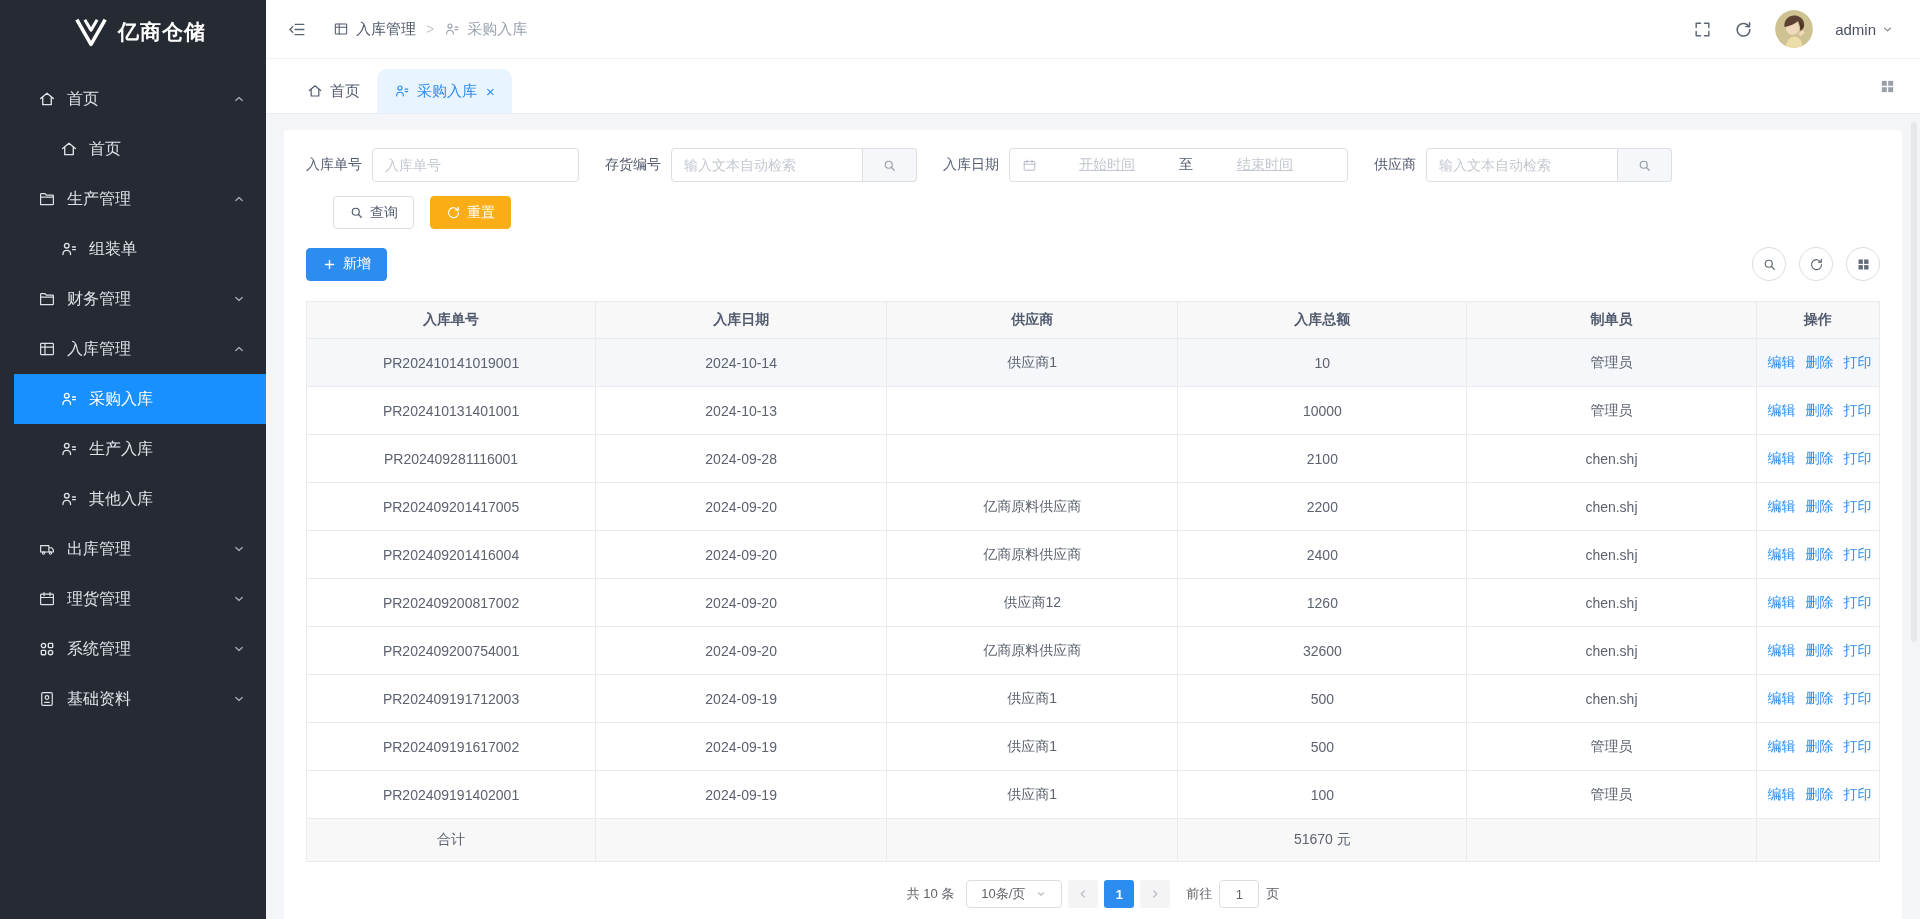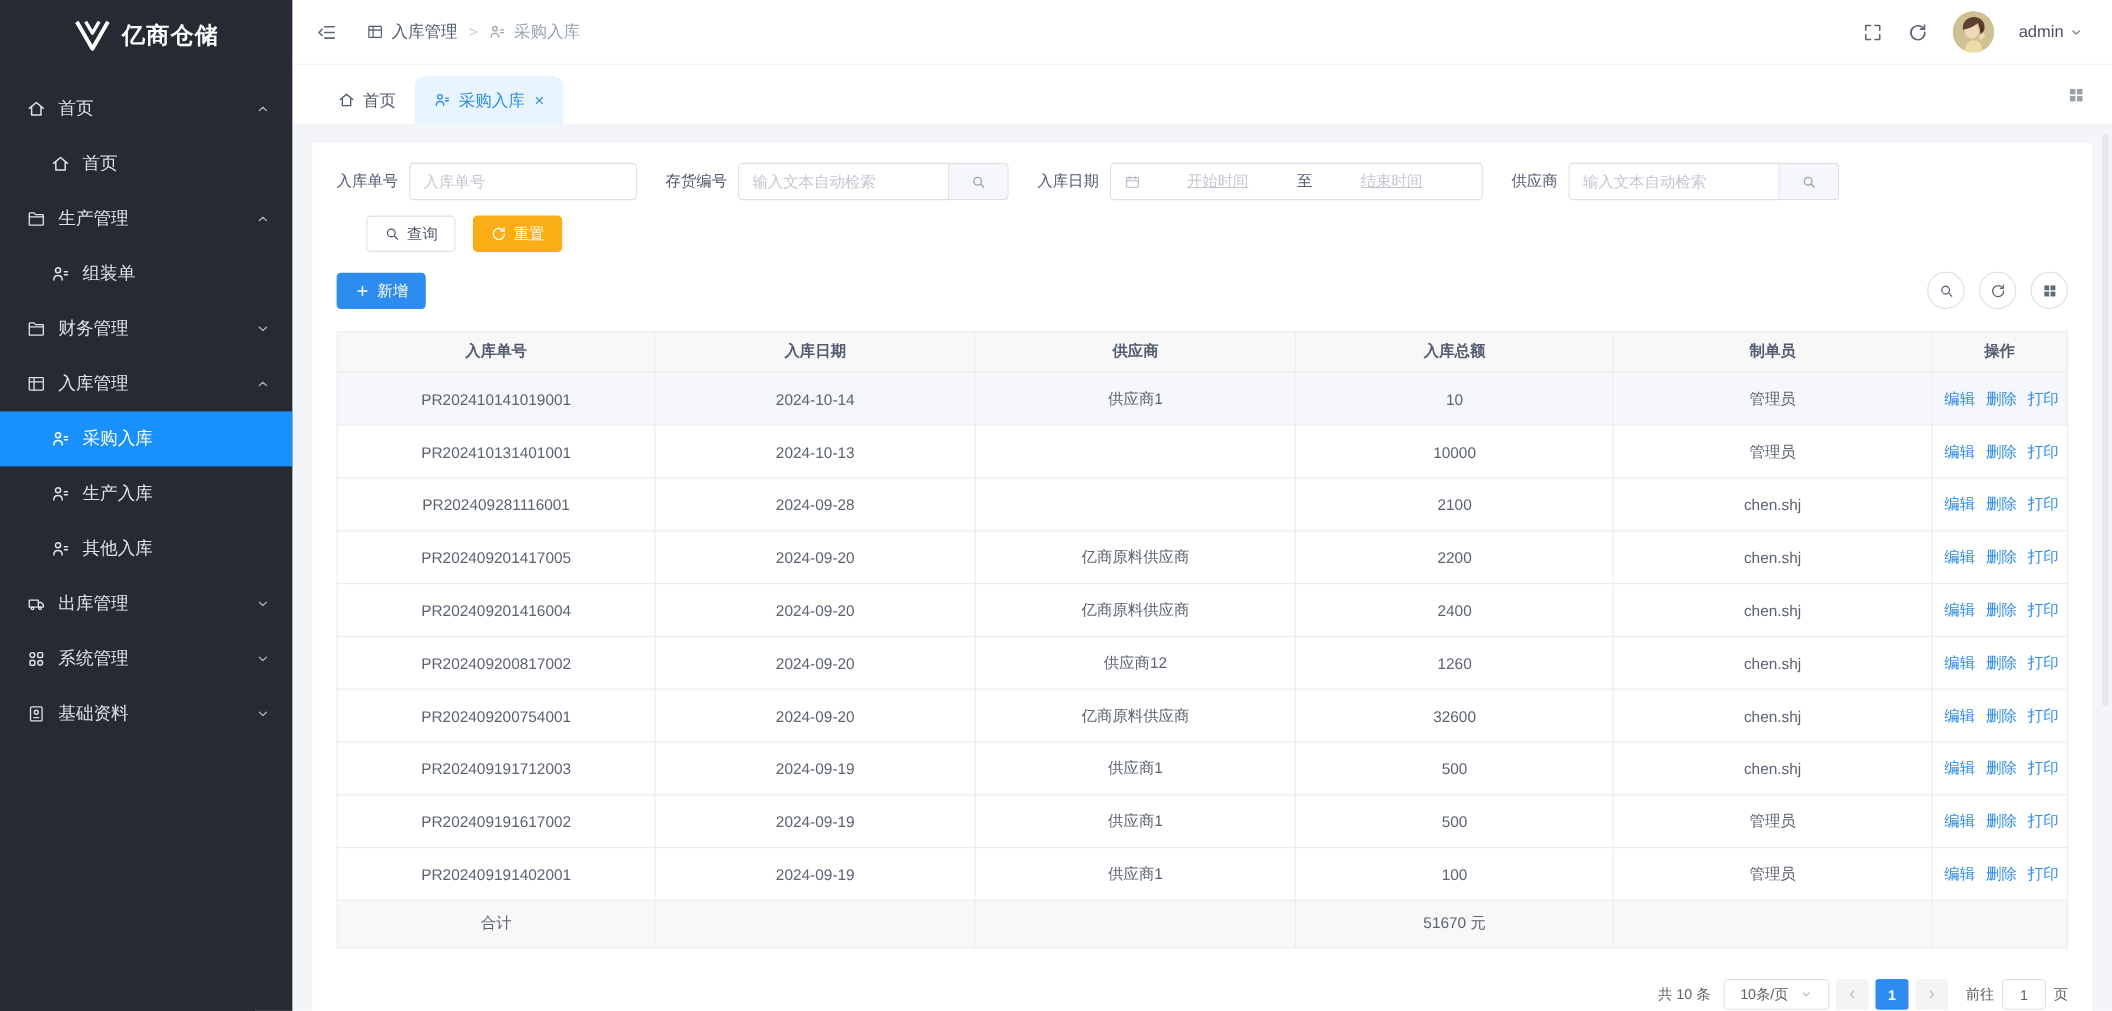--- a/index.html
+++ b/index.html
@@ -1,21 +1,21 @@
 <!DOCTYPE html>
 <html><head>
 <meta charset="utf-8">
 <style>
   * { box-sizing: border-box; margin: 0; padding: 0; }
   html,body { width:1920px; height:919px; overflow:hidden; }
   body { font-family:"Liberation Sans", sans-serif; background:#fff; color:#515a6e; }
   .app { display:flex; width:1920px; height:919px; }
 
   
-  .sidebar { width:266px; flex-shrink:0; background:#252a33; color:#dfe3e9; }
+  .sidebar { width:266px; flex-shrink:0; background:#252a33; color:#dfe3e9;padding-left:14px; }
   .logo-row { height:64px; display:flex; align-items:center; justify-content:center; gap:10px; color:#fff; }
   .logo-icon { width:34px; height:30px; display:inline-flex; }
   .logo-icon svg { width:100%; height:100%; }
   .logo-title { font-size:21px; font-weight:bold; letter-spacing:1px; }
   .menu { padding-top:10px; }
   .menu-item { height:50px; display:flex; align-items:center; padding:0 20px 0 24px; font-size:16px; cursor:pointer; }
   .menu-item.sub { padding-left:46px; }
   .menu-item.sub.active { background:#1890ff; color:#fff; }
   .mi-icon { width:18px; height:18px; margin-right:11px; display:inline-flex; flex-shrink:0; }
   .mi-icon svg { width:100%; height:100%; }
@@ -71,37 +71,37 @@
   .date-icon svg { width:100%; height:100%; }
   .date-ph { flex:1; text-align:center; color:#c3c8d0;text-decoration:underline; }
   .date-sep { color:#515a6e; padding:0 2px; }
 
   .actions-row { margin-top:14px; padding-left:27px; display:flex; gap:16px; }
   .btn { height:33px; border-radius:4px; display:inline-flex; align-items:center; gap:6px; font-size:14px; padding:0 15px; cursor:pointer; border:1px solid transparent; font-family:"Liberation Sans", sans-serif; }
   .btn.plain { border-color:#dcdee2; background:#fff; color:#515a6e; }
   .btn.warning { background:#faad14; border-color:#faad14; color:#fff; }
   .btn.primary { background:#2d8cf0; border-color:#2d8cf0; color:#fff; }
 
-  .table-toolbar { margin-top:18px; display:flex; align-items:flex-end; }
+  .table-toolbar { margin-top:18px; display:flex; align-items:center; }
   .icon-circles { margin-left:auto; display:flex; gap:13px; }
   .circle-btn { width:34px; height:34px; border-radius:50%; border:1px solid #dcdee2; background:#fff; display:inline-flex; align-items:center; justify-content:center; color:#606b76; cursor:pointer; }
   .circle-btn .icon { width:15px; height:15px; display:inline-flex; }
   .circle-btn svg { width:100%; height:100%; }
 
   
   .data-table { width:100%; border-collapse:collapse; margin-top:20px; font-size:14px; color:#5b6270; table-layout:fixed; }
   .data-table th, .data-table td { border:1px solid #e9ebef; text-align:center; padding:0 6px; overflow:hidden; white-space:nowrap; }
   .data-table th { background:#f8f8f9; height:37px; font-weight:600; color:#515a6e; }
   .data-table td { height:48px; }
   .data-table tr.highlight td { background:#f5f7fa; }
   .data-table tr.summary td { background:#f8f8f9; height:43px; }
   .link { color:#2d8cf0; margin:0 5px; text-decoration:none; cursor:pointer; }
 
   
-  .pagination { display:flex; align-items:center; justify-content:flex-end; gap:6px; margin-top:28px; font-size:13px; color:#606266; }
+  .pagination { display:flex; align-items:center; justify-content:center; gap:6px; margin-top:18px; font-size:13px; color:#606266; }
   .pg-total { margin-right:6px; }
   .page-size { width:96px; height:28px; border:1px solid #dcdee2; border-radius:4px; display:flex; align-items:center; justify-content:center; gap:10px; cursor:pointer; }
   .page-size .caret { width:12px; height:12px; color:#b8bdc6; }
   .pager-btn { min-width:30px; height:28px; background:#f4f4f5; border-radius:3px; display:inline-flex; align-items:center; justify-content:center; color:#b6bac2; cursor:pointer; }
   .pager-btn .icon { width:12px; height:12px; display:inline-flex; }
   .pager-btn svg { width:100%; height:100%; }
   .pager-btn.page { background:#2d8cf0; color:#fff; font-weight:bold; font-size:13px; }
   .goto { display:flex; align-items:center; gap:7px; margin-left:10px; }
   .goto-input { width:40px; height:28px; border:1px solid #dcdee2; border-radius:4px; text-align:center; font-size:13px; color:#606266; outline:none; font-family:"Liberation Sans", sans-serif; }
 
@@ -230,20 +230,34 @@
         </div>
         <div class="menu-item">
           <span class="mi-icon">
             <svg viewBox="0 0 24 24" fill="none" stroke="currentColor" stroke-linecap="round" stroke-linejoin="round" stroke-width="1.6">
               <path d="M3.5 7.5h11v8.5h-11zM14.5 10.3h3.5l2.5 2.8v2.9h-6"></path>
               <circle cx="7.4" cy="17.4" r="1.6"></circle>
               <circle cx="16.6" cy="17.4" r="1.6"></circle>
             </svg>
           </span>
           <span class="menu-label">出库管理</span>
+          <span class="menu-arrow">
+            <svg viewBox="0 0 24 24" fill="none" stroke="currentColor" stroke-linecap="round" stroke-linejoin="round" stroke-width="2.2">
+              <path d="M6.5 9.5 12 14.5l5.5-5"></path>
+            </svg>
+          </span>
+        </div>
+        <div class="menu-item">
+          <span class="mi-icon">
+            <svg viewBox="0 0 24 24" fill="none" stroke="currentColor" stroke-linecap="round" stroke-linejoin="round" stroke-width="1.6">
+              <rect x="3.5" y="5.5" width="17" height="14" rx="1"></rect>
+              <path d="M8 3.4v4.2M16 3.4v4.2M3.5 10h17"></path>
+            </svg>
+          </span>
+          <span class="menu-label">理货管理</span>
           <span class="menu-arrow">
             <svg viewBox="0 0 24 24" fill="none" stroke="currentColor" stroke-linecap="round" stroke-linejoin="round" stroke-width="2.2">
               <path d="M6.5 9.5 12 14.5l5.5-5"></path>
             </svg>
           </span>
         </div>
         <div class="menu-item">
           <span class="mi-icon">
             <svg viewBox="0 0 24 24" fill="none" stroke="currentColor" stroke-linecap="round" stroke-linejoin="round" stroke-width="1.8">
               <circle cx="7.3" cy="7.3" r="2.9"></circle>

